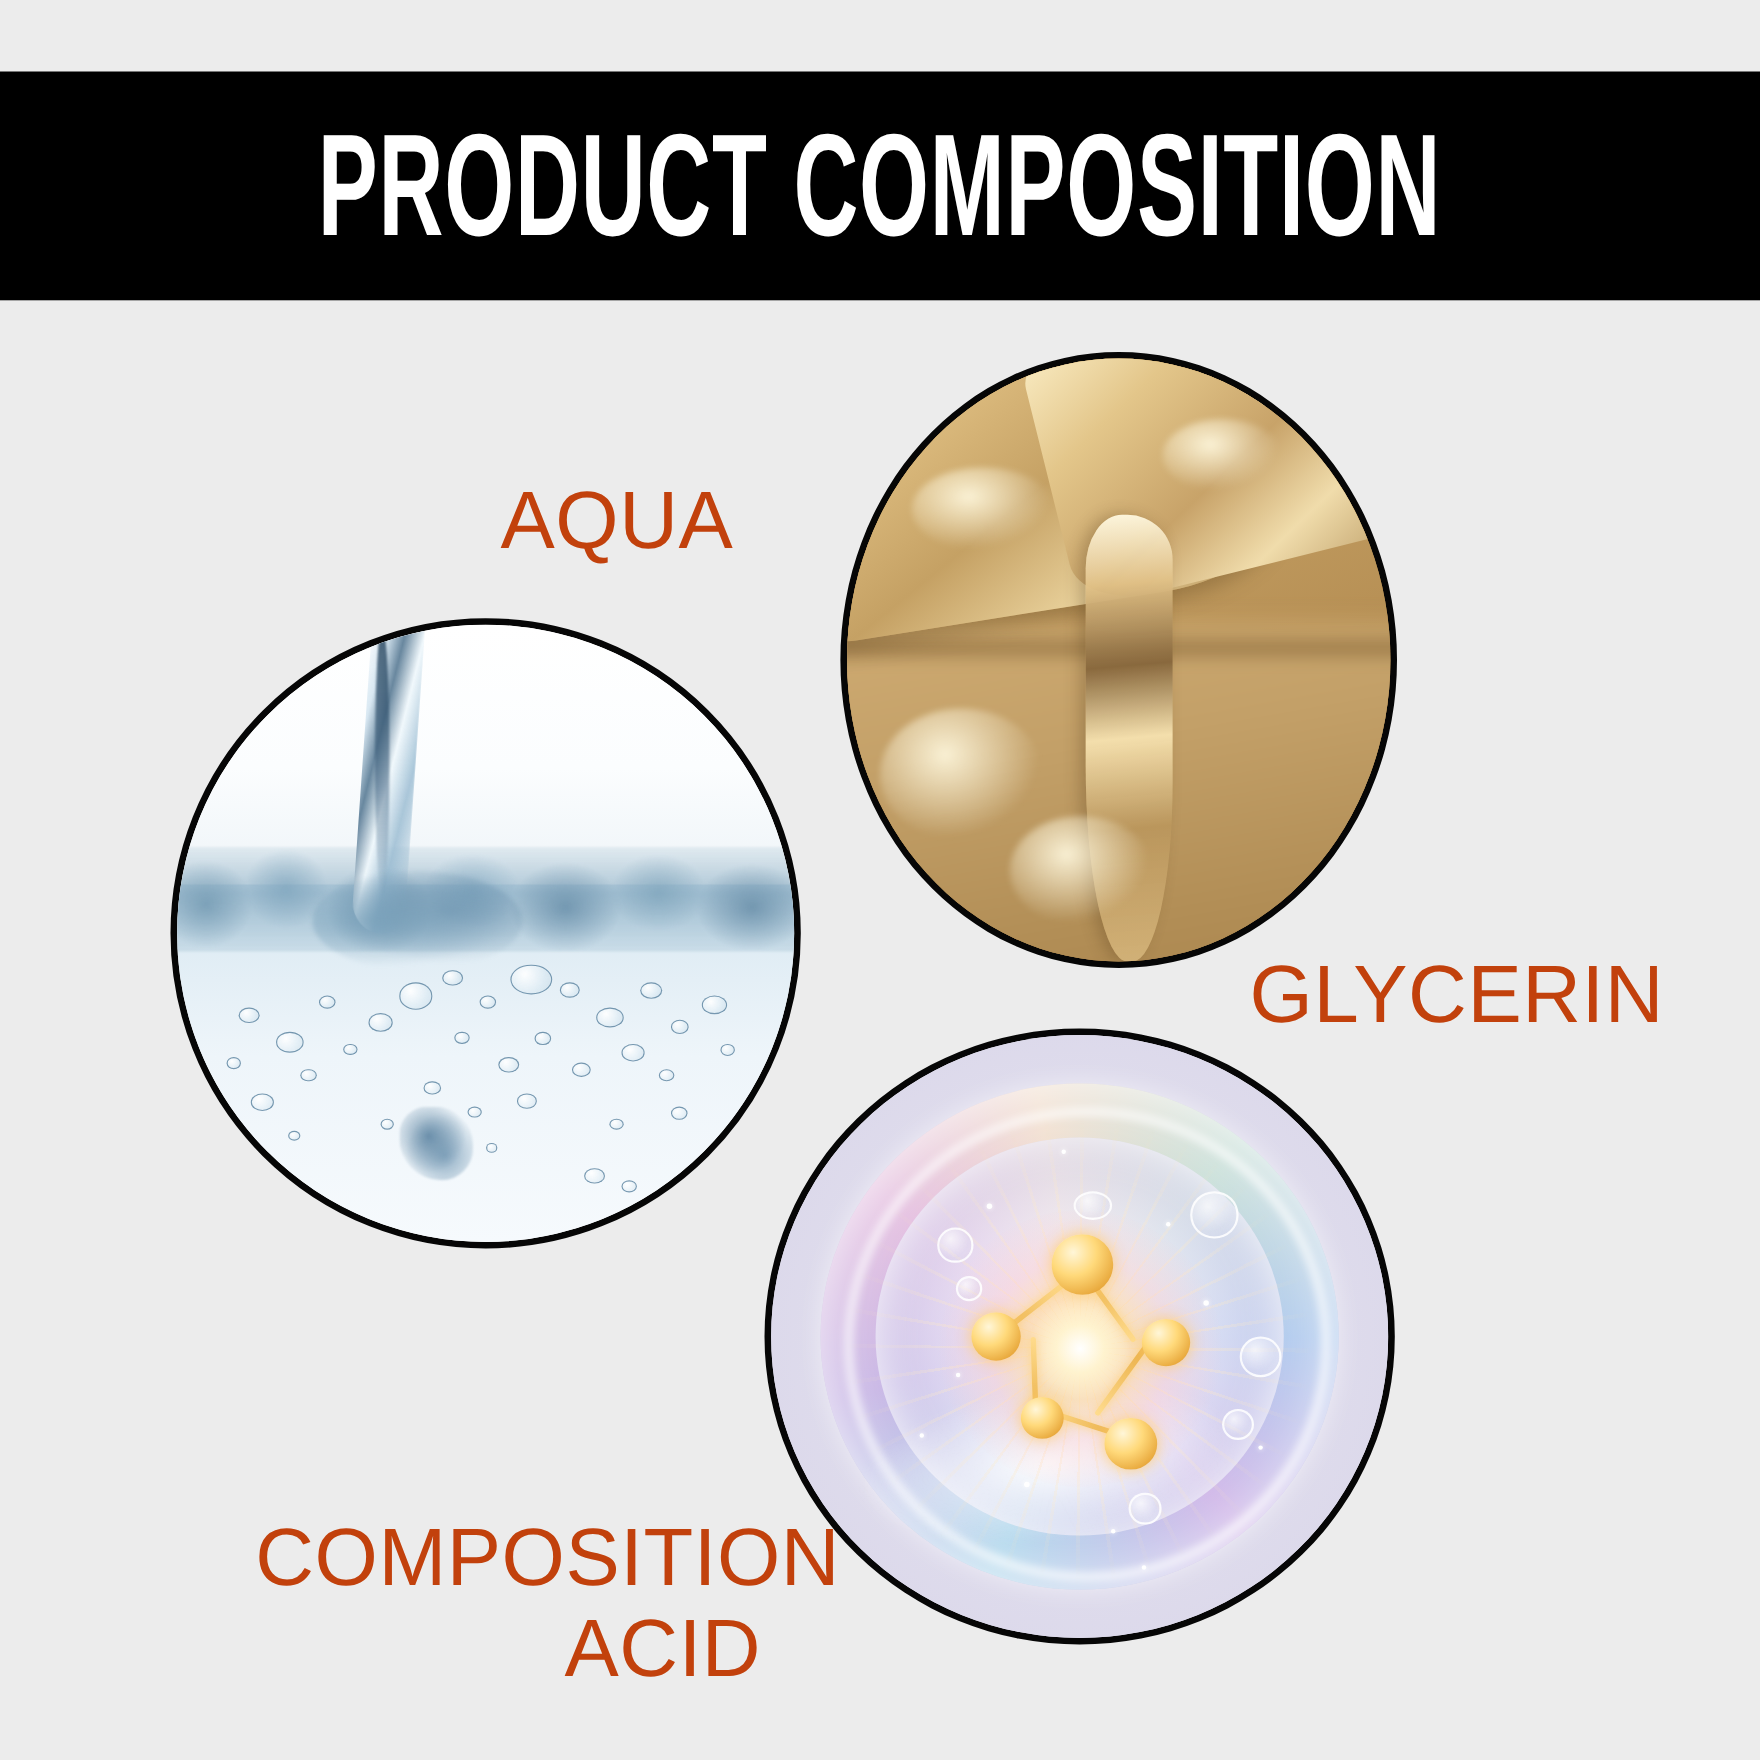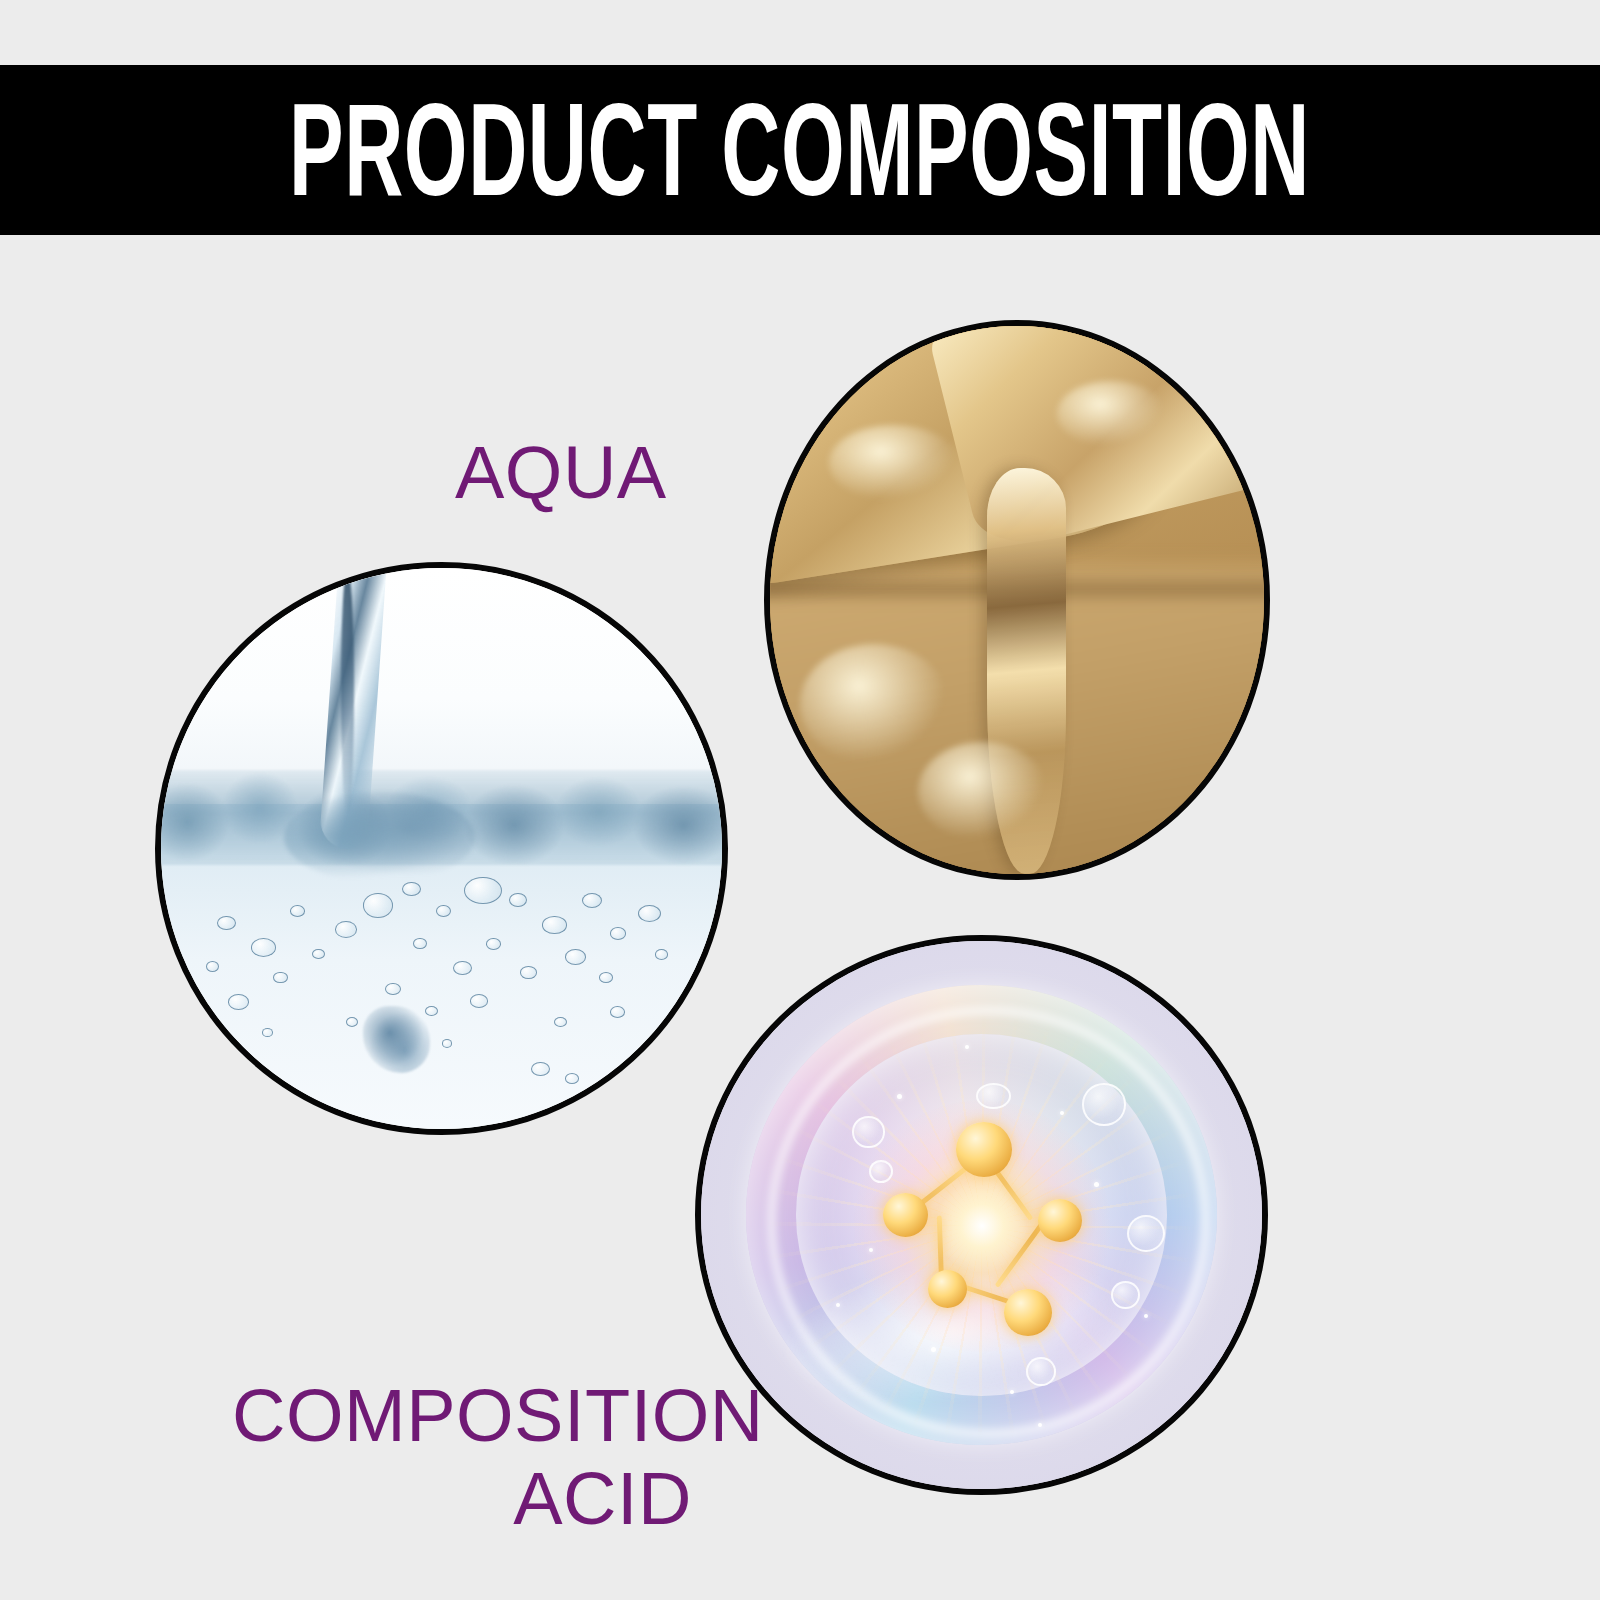--- a/index.html
+++ b/index.html
@@ -20,21 +20,21 @@
     background: #ececec;
     overflow: hidden;
   }
 
   
   .banner {
     position: absolute;
     left: 0;
     top: 65px;
     width: 1600px;
-    height: 170px;
+    height: 208px;
     background: #000000;
     display: flex;
     align-items: center;
     justify-content: center;
   }
   .banner-title {
     color: #ffffff;
     font-family: "Liberation Sans Narrow", "Liberation Sans", sans-serif;
     font-weight: 700;
     font-size: 132px;
@@ -42,21 +42,21 @@
     letter-spacing: 1px;
     transform: scaleX(0.62);
     transform-origin: center center;
     white-space: nowrap;
     text-align: center;
   }
 
   
   .label {
     position: absolute;
-    color: #701a75;
+    color: #c2410c;
     font-family: "Liberation Sans", sans-serif;
     font-weight: 400;
     font-size: 74px;
     line-height: 1.12;
     white-space: pre-line;
     letter-spacing: 0.5px;
   }
   .label-aqua   { left: 455px;  top: 432px; }
   .label-gly    { left: 1136px; top: 863px; }
   .label-ha     { left: 232px;  top: 1375px; text-align: right; width: 460px; }
@@ -387,20 +387,21 @@
     <div class="gly-lowerblur"></div>
     <div class="gly-darkband"></div>
     <div class="gly-slab"></div>
     <div class="gly-slab2"></div>
     <div class="gly-drip"></div>
     <div class="gly-hl" style="left:6%;top:58%;width:30%;height:22%;"></div>
     <div class="gly-hl" style="left:12%;top:18%;width:26%;height:14%;"></div>
     <div class="gly-hl" style="left:58%;top:10%;width:22%;height:12%;"></div>
     <div class="gly-hl" style="left:30%;top:76%;width:26%;height:18%;"></div>
   </div>
+  <div class="label label-gly">GLYCERIN</div>
 
   <div class="circle circle-ha">
     <div class="ha-bg"></div>
     <div class="ha-outer"></div>
     <div class="ha-ringglow"></div>
     <div class="ha-inner"></div>
     <div class="ha-sheen"></div>
     <div class="ha-rays"></div>
     <div class="ha-burst"></div>
 

